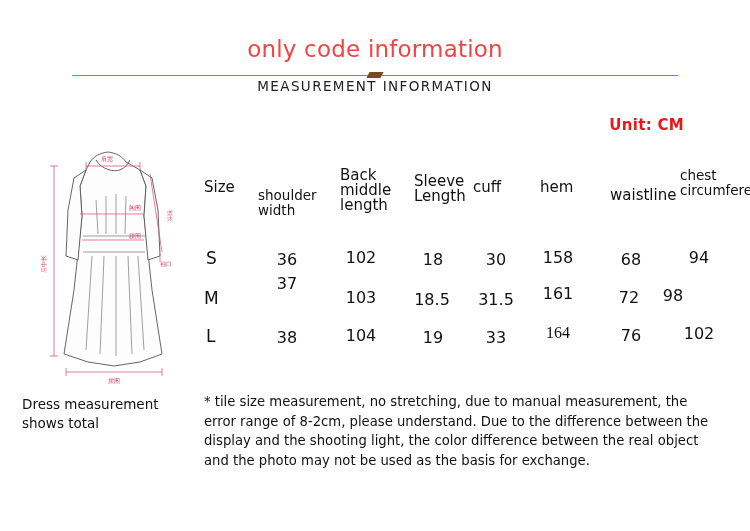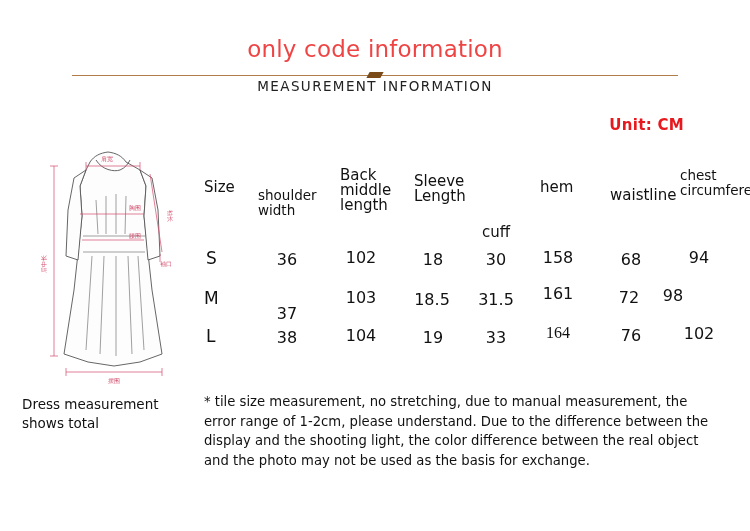--- a/index.html
+++ b/index.html
@@ -205,49 +205,49 @@
   </div>
 
   <div class="dress-caption">Dress measurement shows total</div>
 
   <div class="table-zone">
 
     <div class="hdr big" style="left:8px; top:20px;">Size</div>
     <div class="hdr" style="left:62px; top:28px; width:70px;">shoulder width</div>
     <div class="hdr big" style="left:218px; top:14px; width:58px;">Sleeve Length</div>
     <div class="hdr big" style="left:144px; top:8px; width:62px;">Back middle length</div>
-    <div class="hdr big" style="left:286px; top:20px;margin-top:45px;">cuff</div>
+    <div class="hdr big" style="left:277px; top:20px;">cuff</div>
     <div class="hdr big" style="left:344px; top:20px;">hem</div>
     <div class="hdr big" style="left:414px; top:28px; width:56px;">waistline</div>
     <div class="hdr" style="left:484px; top:8px; width:52px;">chest circumference</div>
 
     <div class="row-label" style="left:10px; top:88px;">S</div>
     <div class="cell" style="left:62px; top:90px; width:58px;">36</div>
     <div class="cell" style="left:136px; top:88px; width:58px;">102</div>
     <div class="cell" style="left:212px; top:90px; width:50px;">18</div>
     <div class="cell" style="left:278px; top:90px; width:44px;">30</div>
     <div class="cell" style="left:338px; top:88px; width:48px;">158</div>
     <div class="cell" style="left:412px; top:90px; width:46px;">68</div>
     <div class="cell" style="left:480px; top:88px; width:46px;">94</div>
 
     <div class="row-label" style="left:8px; top:128px;">M</div>
-    <div class="cell" style="left:62px; top:144px; width:58px;text-align:center;">37</div>
+    <div class="cell" style="left:62px; top:114px; width:58px;text-align:center;">37</div>
     <div class="cell" style="left:136px; top:128px; width:58px;">103</div>
     <div class="cell" style="left:208px; top:130px; width:56px;">18.5</div>
     <div class="cell" style="left:272px; top:130px; width:56px;">31.5</div>
     <div class="cell" style="left:338px; top:124px; width:48px;">161</div>
     <div class="cell" style="left:410px; top:128px; width:46px;">72</div>
     <div class="cell" style="left:454px; top:126px; width:46px;">98</div>
 
     <div class="row-label" style="left:10px; top:166px;">L</div>
     <div class="cell" style="left:62px; top:168px; width:58px;">38</div>
     <div class="cell" style="left:136px; top:166px; width:58px;">104</div>
     <div class="cell" style="left:212px; top:168px; width:50px;">19</div>
     <div class="cell" style="left:278px; top:168px; width:44px;">33</div>
     <div class="cell" style="left:338px; top:164px; width:48px;font-family:Liberation Serif, serif;">164</div>
     <div class="cell" style="left:412px; top:166px; width:46px;">76</div>
     <div class="cell" style="left:478px; top:164px; width:50px;">102</div>
 
   </div>
 
-  <div class="footnote">* tile size measurement, no stretching, due to manual measurement, the error range of 1-2cm, please understand. Due to the difference between the display and the shooting light, the color difference between the real object and the photo may not be used as the basis for exchange.</div>
+  <div class="footnote">* tile size measurement, no stretching, due to manual measurement, the error range of 8-2cm, please understand. Due to the difference between the display and the shooting light, the color difference between the real object and the photo may not be used as the basis for exchange.</div>
 
 </div>
 
 </body></html>

